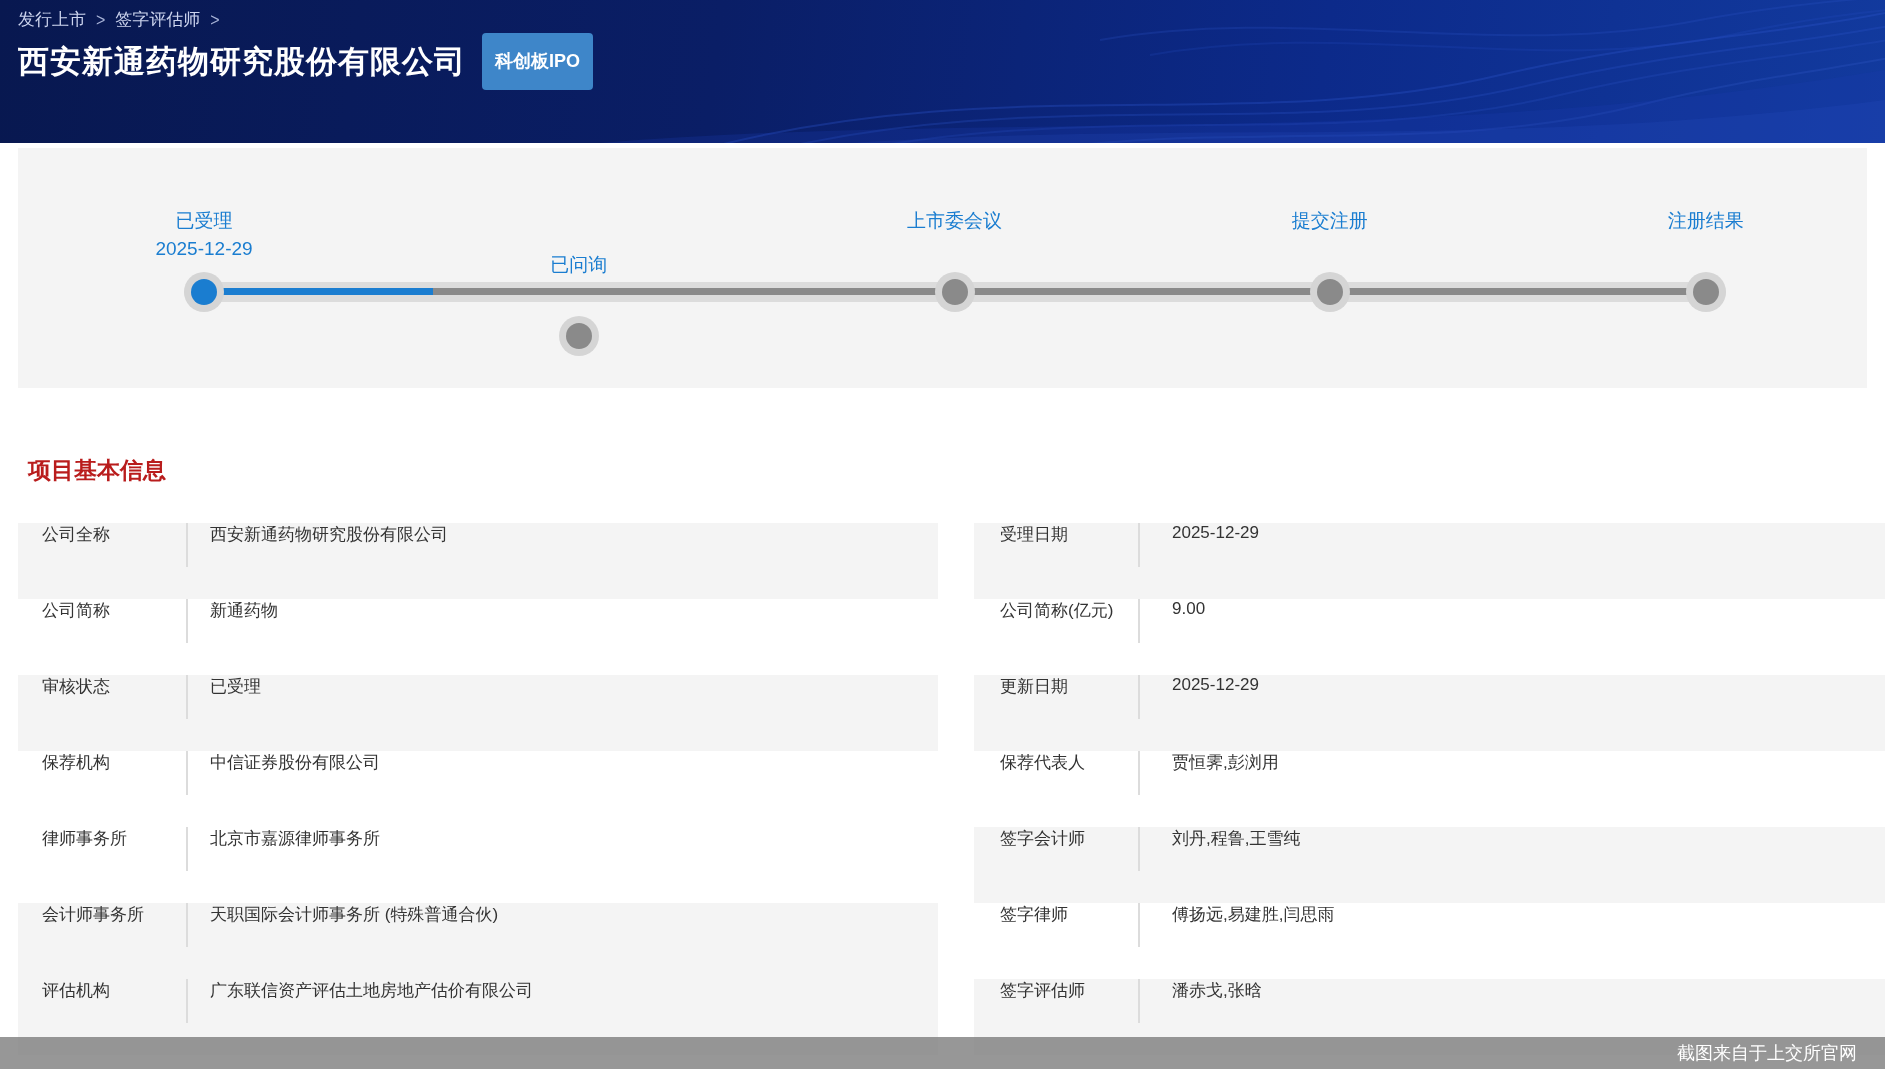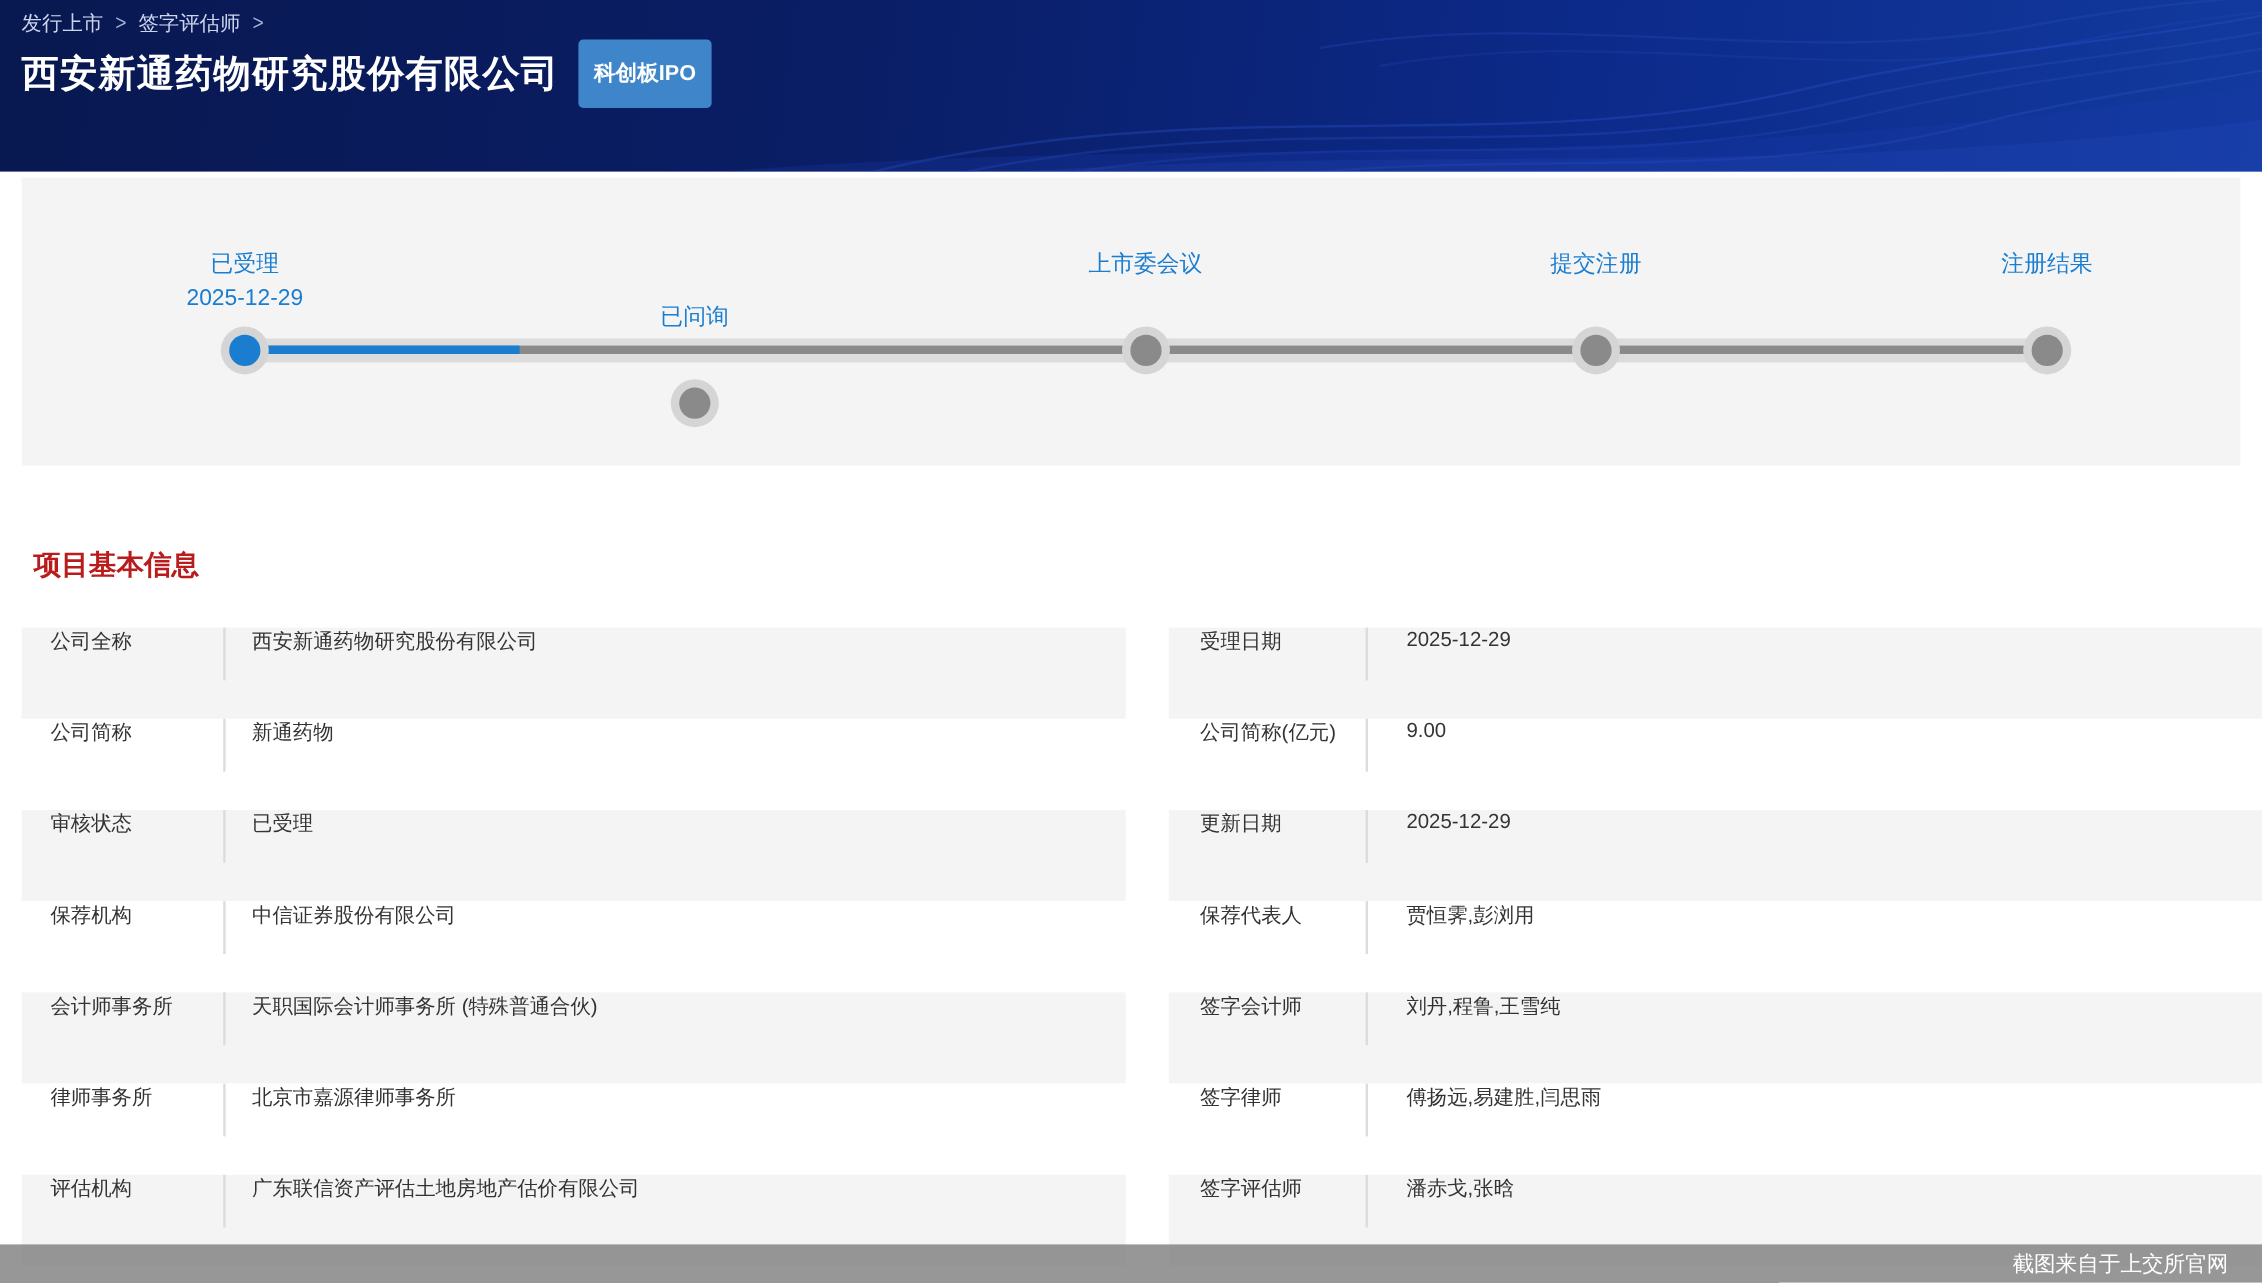--- a/index.html
+++ b/index.html
@@ -170,30 +170,30 @@
     <div class="row-divider"></div>
     <div class="row-value">已受理</div>
   </div>
 
   <div class="row">
     <div class="row-label">保荐机构</div>
     <div class="row-divider"></div>
     <div class="row-value">中信证券股份有限公司</div>
   </div>
 
+  <div class="row">
+    <div class="row-label">律师事务所</div>
+    <div class="row-divider"></div>
+    <div class="row-value">北京市嘉源律师事务所</div>
+  </div>
+
   <div class="row shaded">
     <div class="row-label">会计师事务所</div>
     <div class="row-divider"></div>
     <div class="row-value">天职国际会计师事务所 (特殊普通合伙)</div>
-  </div>
-
-  <div class="row">
-    <div class="row-label">律师事务所</div>
-    <div class="row-divider"></div>
-    <div class="row-value">北京市嘉源律师事务所</div>
   </div>
 
   <div class="row shaded">
     <div class="row-label">评估机构</div>
     <div class="row-divider"></div>
     <div class="row-value">广东联信资产评估土地房地产估价有限公司</div>
   </div>
 </div>
 <div class="info-table right">
   <div class="row shaded">

